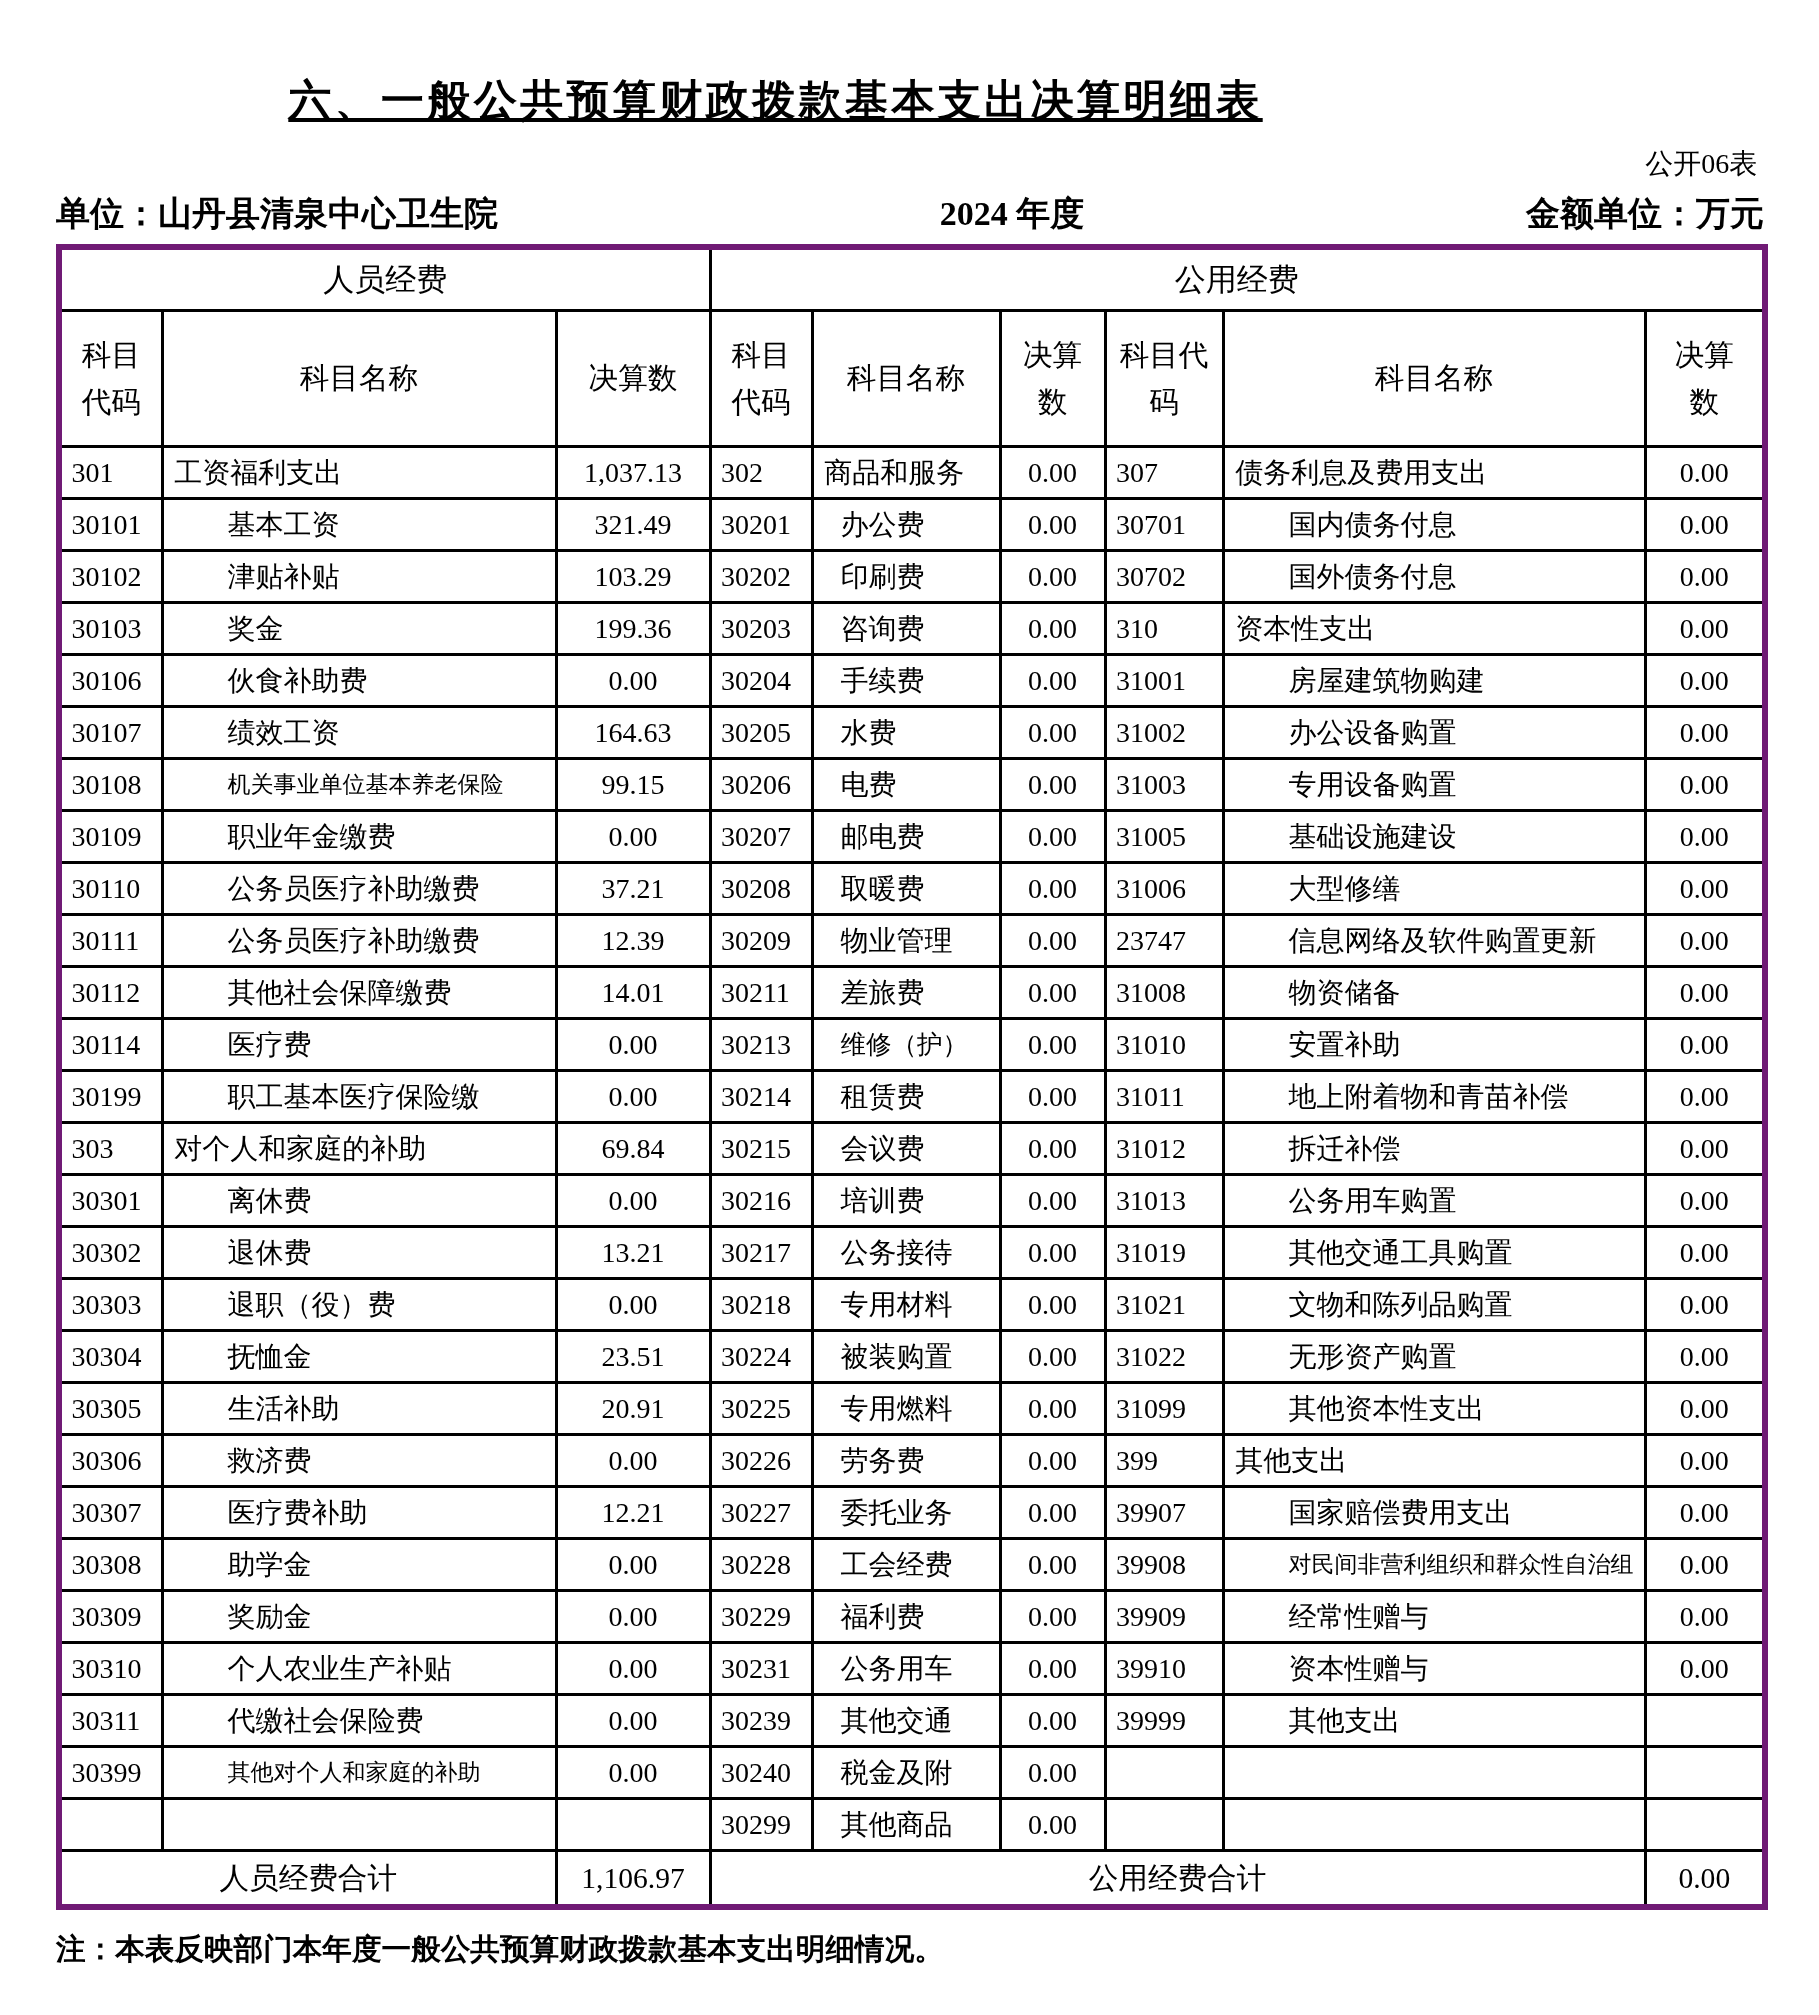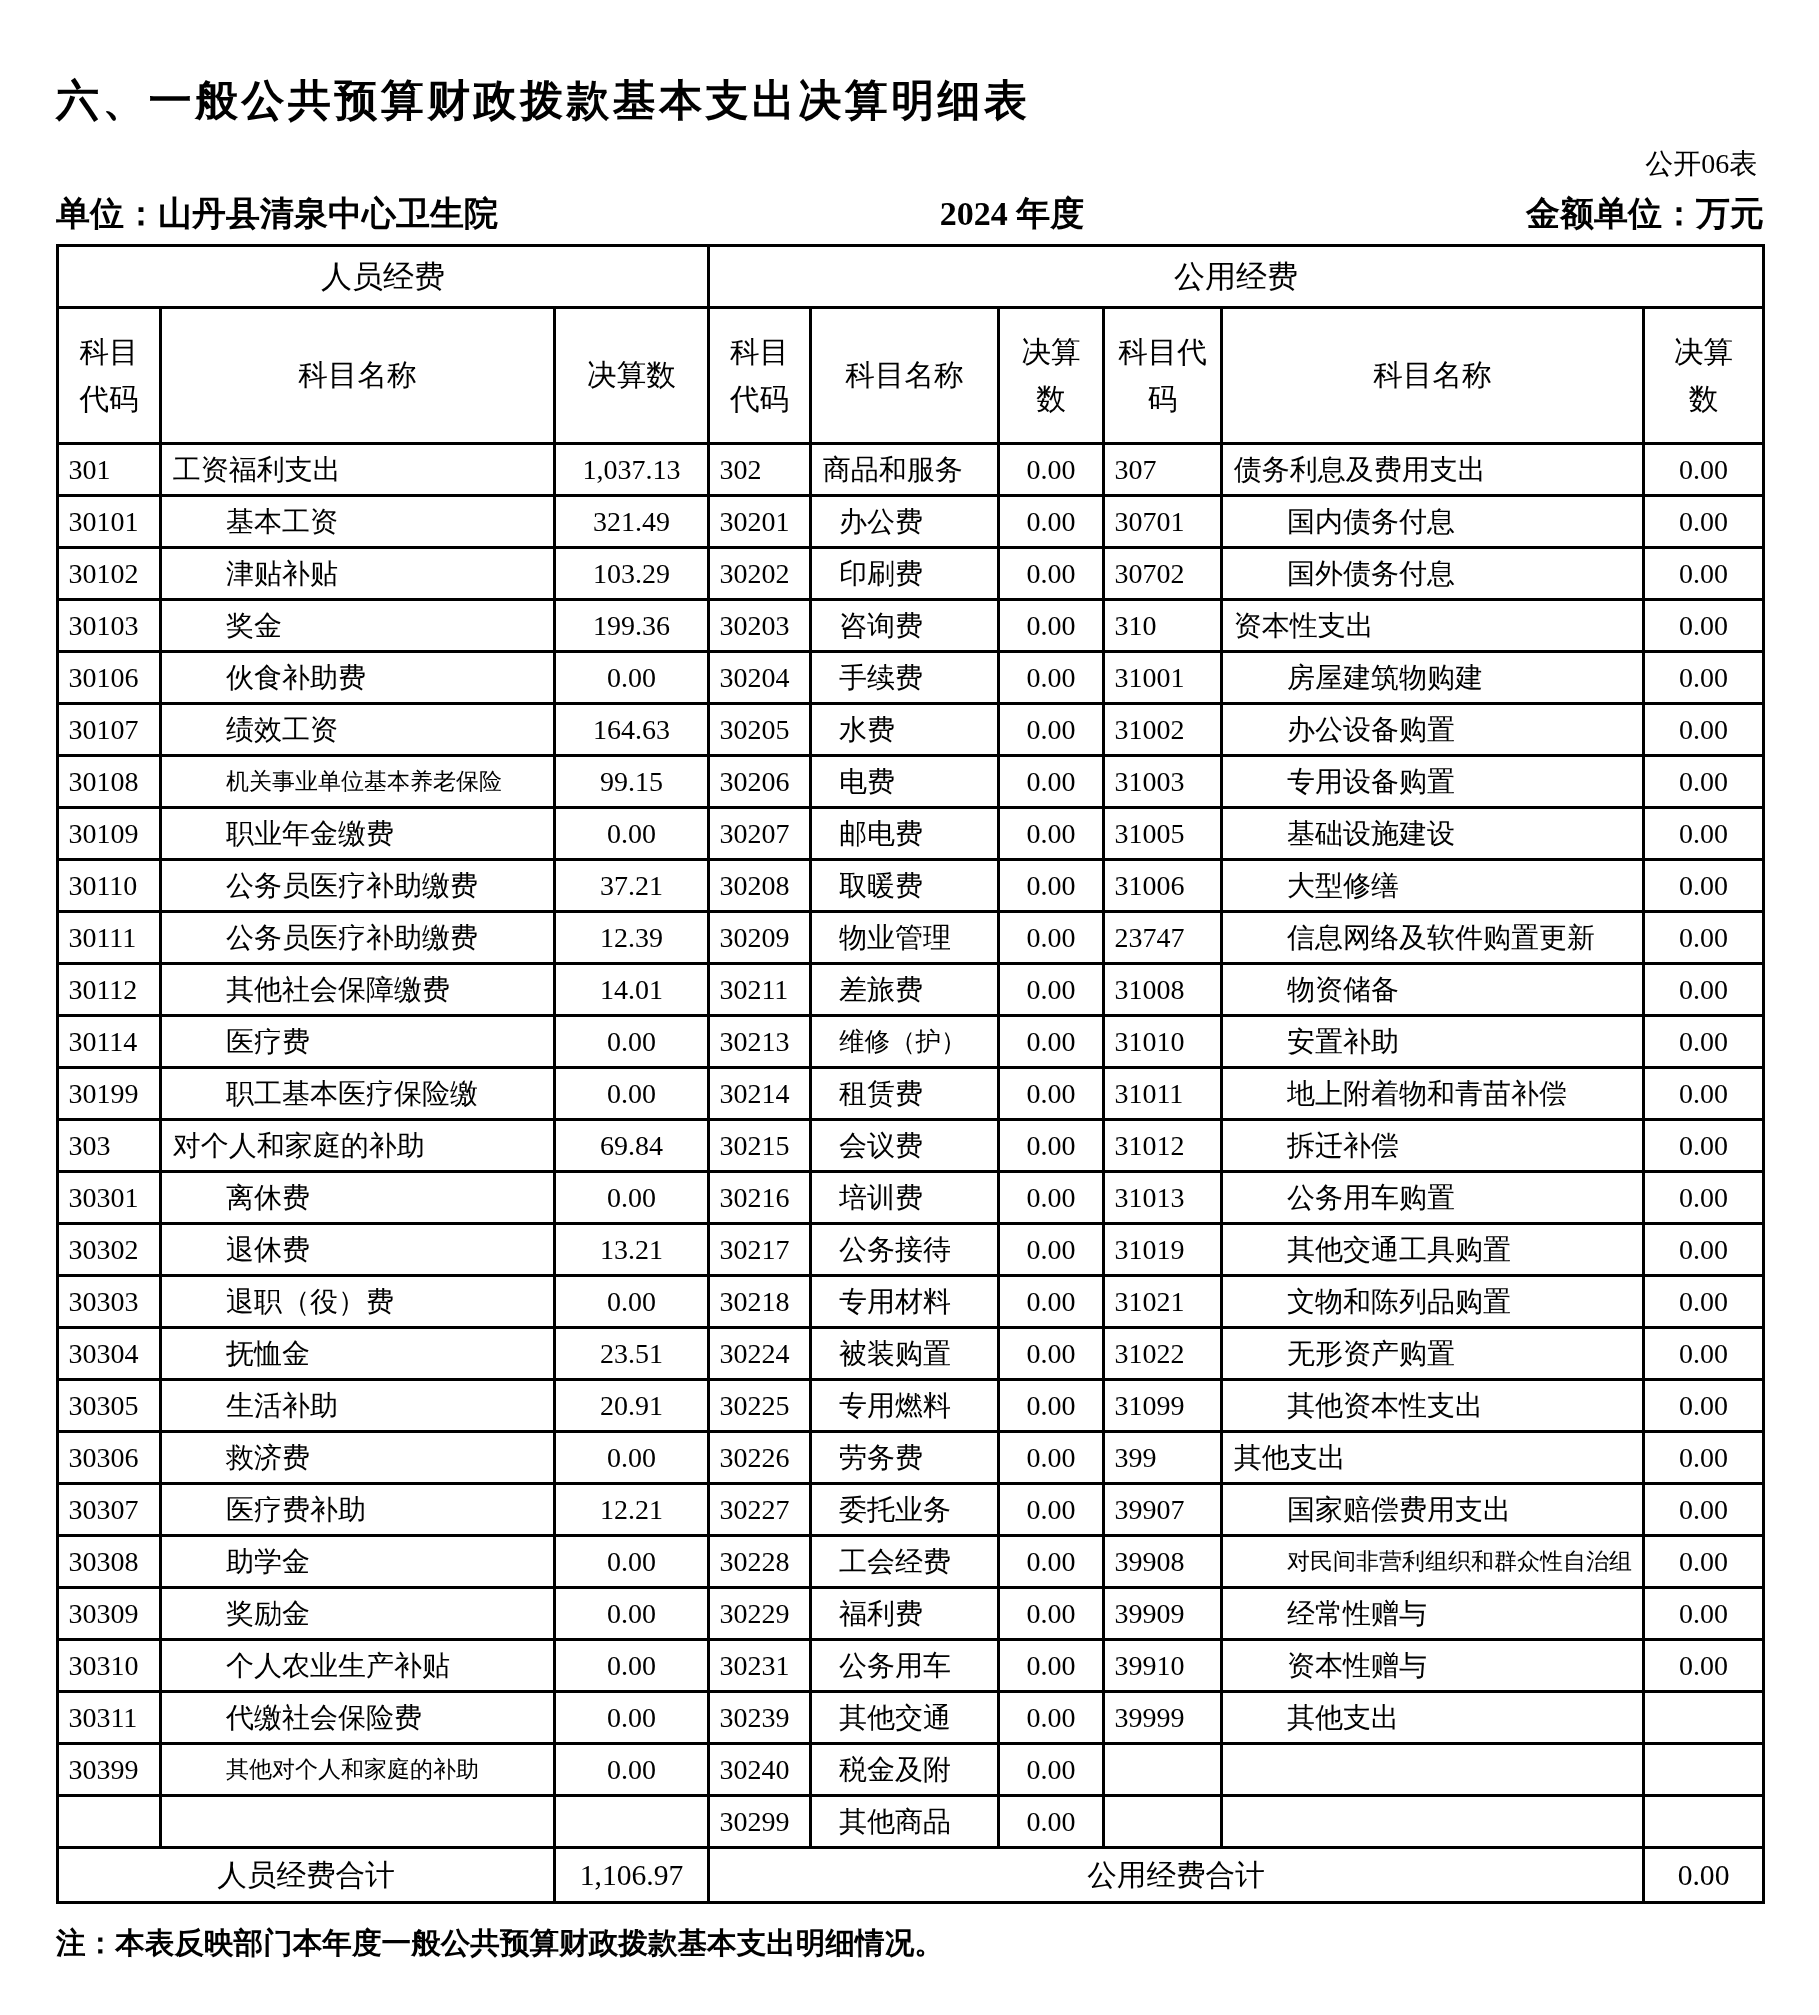--- a/index.html
+++ b/index.html
@@ -11,23 +11,24 @@
     font-family:"Liberation Serif","DejaVu Serif",serif;
     overflow:hidden;
     box-sizing:border-box;
     padding:79px 56px 0 56px;
   }
   .title{
     font-size:43px;
     font-weight:bold;
     letter-spacing:3.4px;
     line-height:1;
-    text-align:left;
+    text-align:center;
     padding-right:269px; 
     white-space:nowrap;
+    text-decoration:underline;
   }
   .tableno{
     margin-top:28px;
     font-size:28px;
     text-align:right;
     padding-right:6.7px;
     line-height:1;
   }
   .meta{
     margin-top:19px;
@@ -36,21 +37,21 @@
     align-items:baseline;
     font-size:34px;
     font-weight:bold;
     line-height:1;
   }
   table{
     margin-top:13.4px;
     border-collapse:collapse;
     table-layout:fixed;
     width:1707px;
-    border:1px solid #701a75;
+    border:6px solid #701a75;
   }
   th,td{
     border:3.4px solid #000;
     padding:0;
     overflow:hidden;
     background:#fff;
   }
   thead tr.section-row th{
     height:59px;
     font-size:31px;

